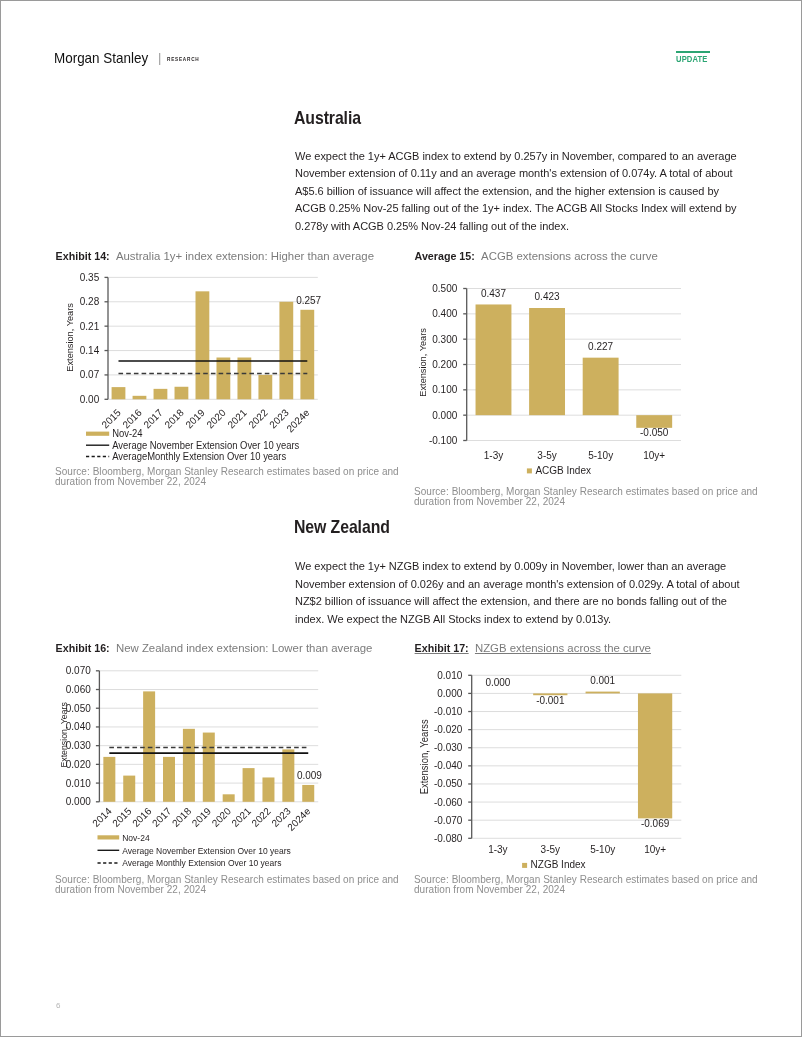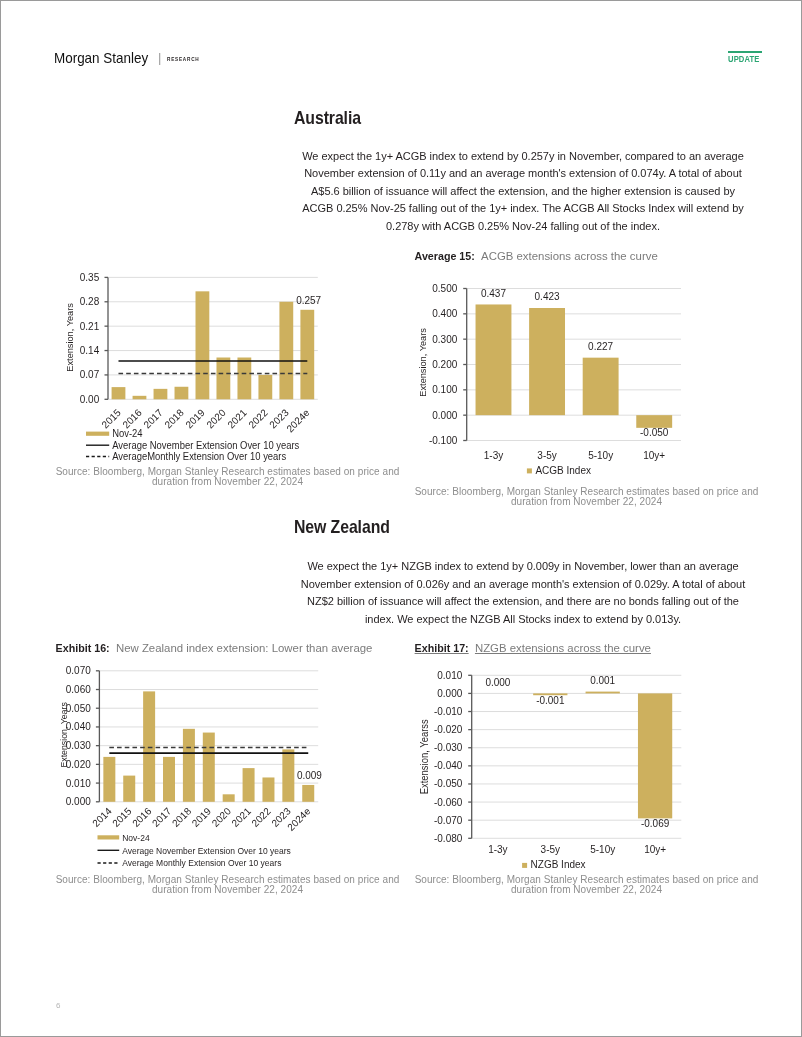--- a/index.html
+++ b/index.html
@@ -1,26 +1,26 @@
 <!DOCTYPE html>
 <html><head>
 <meta charset="utf-8">
 <style>
   html,body{margin:0;padding:0;background:#fff;}
   body{width:802px;height:1037px;font-family:"Liberation Sans",sans-serif;-webkit-font-smoothing:antialiased;}
-  .page{position:relative;width:802px;height:1037px;box-sizing:border-box;border:1px solid #9a9a9a;background:#fff;overflow:hidden;text-align:center;}
+  .page{position:relative;width:802px;height:1037px;box-sizing:border-box;border:1px solid #9a9a9a;background:#fff;overflow:hidden;}
 
   
   .hdr{position:absolute;left:53.2px;top:51.2px;height:11px;}
   .hdr .brand{position:absolute;left:0;top:0;font-size:15px;font-weight:400;color:#111;
       transform:scaleX(0.896);transform-origin:0 0;white-space:nowrap;line-height:11px;}
   .hdr .bar{position:absolute;left:103.9px;top:-1.5px;color:#9b9b9b;font-size:13px;font-weight:400;line-height:13px;}
   .hdr .sub{position:absolute;left:113.2px;top:4.3px;font-size:5.8px;font-weight:700;letter-spacing:0.95px;color:#231f20;
       transform:scaleX(0.81);transform-origin:0 0;white-space:nowrap;line-height:6px;}
-  .badge{position:absolute;left:727px;top:50.4px;}
+  .badge{position:absolute;left:675px;top:50.4px;}
   .badge .line{height:2px;background:#2ba573;width:34.4px;}
   .badge .txt{position:absolute;left:0.3px;top:3.6px;font-size:8.4px;font-weight:700;color:#2ba573;
      letter-spacing:0.15px;line-height:9px;transform:scaleX(0.91);transform-origin:0 0;white-space:nowrap;}
 
   
   .h1{position:absolute;font-size:17.9px;font-weight:700;color:#231f20;letter-spacing:-0.1px;
       transform:scaleX(0.885);transform-origin:0 0;white-space:nowrap;}
   .para{position:absolute;font-size:11px;color:#231f20;line-height:17.6px;width:456px;letter-spacing:-0.002em;}
   .ex-title{font-size:11.4px;white-space:nowrap;color:#7b7b7b;}
   .ex-title b{font-weight:700;color:#231f20;font-size:10.7px;}
@@ -51,20 +51,23 @@
     <div class="line"></div>
     <div class="txt">UPDATE</div>
   </div>
 
   <div class="h1" style="left:293px;top:106.6px;">Australia</div>
   <div class="para" style="left:294px;top:146.5px;">We expect the 1y+ ACGB index to extend by 0.257y in November, compared to an average November extension of 0.11y and an average month's extension of 0.074y. A total of about A$5.6 billion of issuance will affect the extension, and the higher extension is caused by ACGB 0.25% Nov-25 falling out of the 1y+ index. The ACGB All Stocks Index will extend by 0.278y with ACGB 0.25% Nov-24 falling out of the index.</div>
 
   <div class="h1" style="left:293px;top:516.4px;">New Zealand</div>
   <div class="para" style="left:294px;top:557px;">We expect the 1y+ NZGB index to extend by 0.009y in November, lower than an average November extension of 0.026y and an average month's extension of 0.029y. A total of about NZ$2 billion of issuance will affect the extension, and there are no bonds falling out of the index. We expect the NZGB All Stocks index to extend by 0.013y.</div>
 
+  <div class="ex-title" style="position:absolute;left:54.6px;top:249px;">
+    <b>Exhibit 14:</b><span>Australia 1y+ index extension: Higher than average</span>
+  </div>
   <div class="ex-title" style="position:absolute;left:413.6px;top:249px;">
     <b>Average 15:</b><span>ACGB extensions across the curve</span>
   </div>
   <div class="ex-title" style="position:absolute;left:54.6px;top:641.3px;">
     <b>Exhibit 16:</b><span>New Zealand index extension: Lower than average</span>
   </div>
   <div class="ex-title" style="position:absolute;left:413.6px;top:641.3px;text-decoration:underline;">
     <b>Exhibit 17:</b><span>NZGB extensions across the curve</span>
   </div>
 

